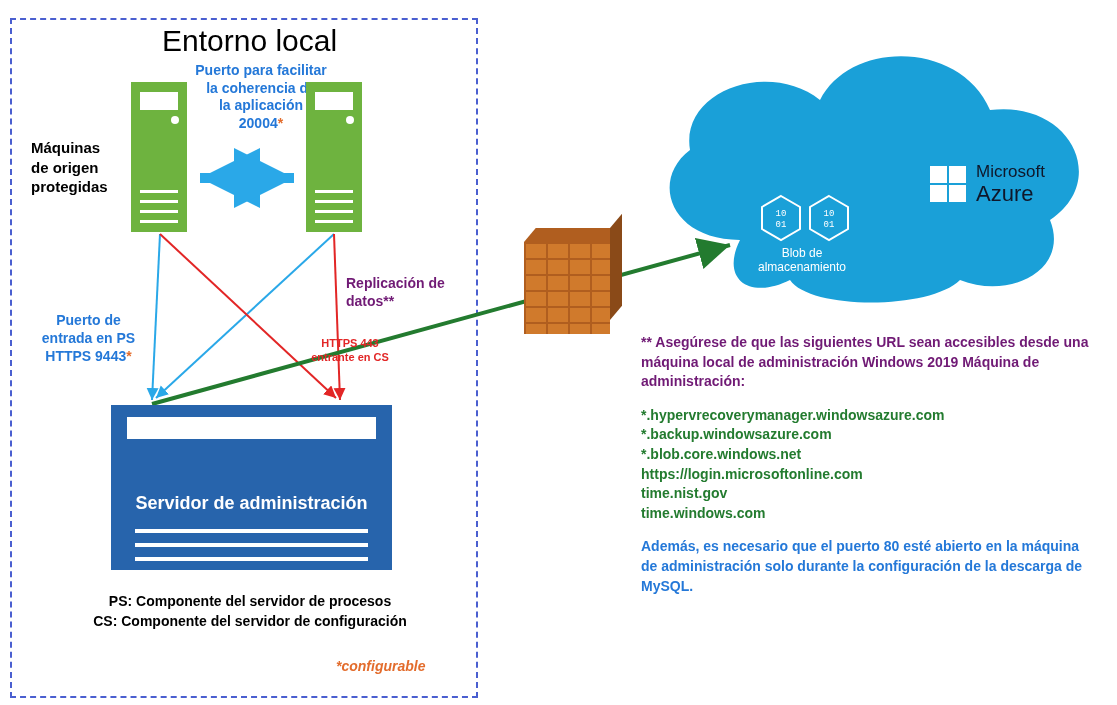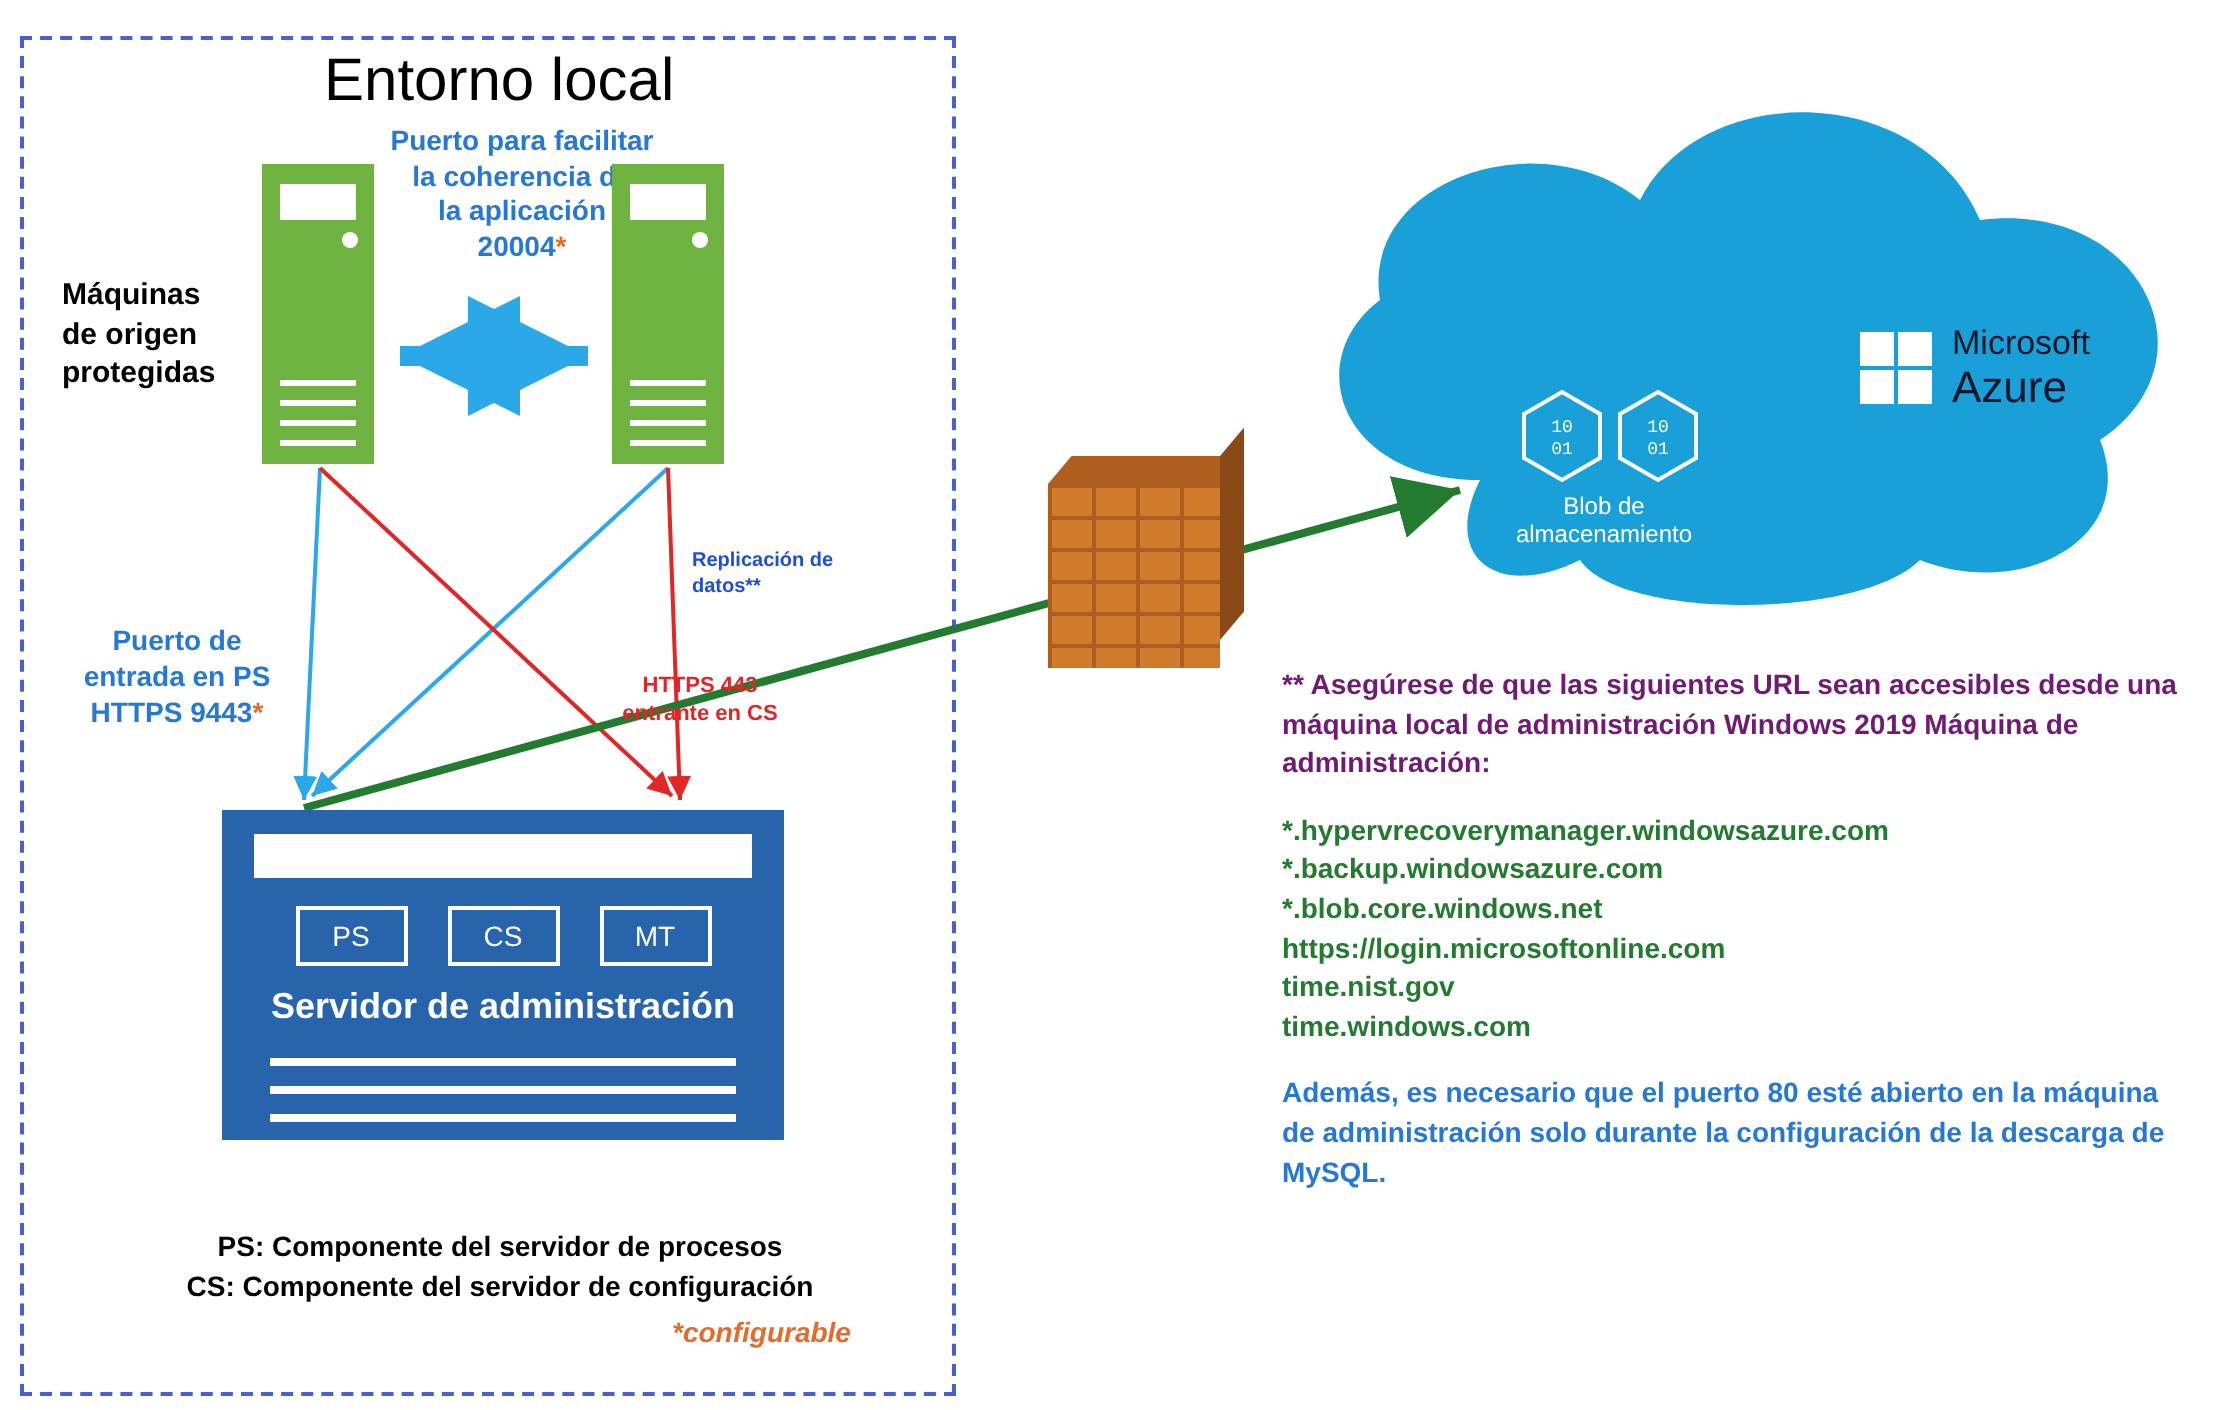--- a/index.html
+++ b/index.html
@@ -11,30 +11,30 @@
 .srcs-label { position: absolute; left: 31px; top: 138px; width: 95px; font-size: 15px; font-weight: bold; color: #000; line-height: 1.3; }
 .server { position: absolute; width: 56px; height: 150px; background: #6eb33f; top: 82px; }
 .server.left { left: 131px; }
 .server.right { left: 306px; }
 .server-top { position: absolute; top: 10px; left: 9px; width: 38px; height: 18px; background: #fff; }
 .server-dot { position: absolute; top: 34px; left: 40px; width: 8px; height: 8px; background: #fff; border-radius: 50%; }
 .server-line { position: absolute; left: 9px; width: 38px; height: 3px; background: #fff; }
 
 .ps-label { position: absolute; left: 31px; top: 311px; width: 115px; color: #2478d8; font-weight: bold; font-size: 14px; text-align: center; line-height: 1.3; }
 .cs-label { position: absolute; left: 300px; top: 336px; width: 100px; color: #e22626; font-weight: bold; font-size: 11px; text-align: center; line-height: 1.3; }
-.repl-label { position: absolute; left: 346px; top: 274px; color: #1d4ed8; font-weight: bold; font-size: 10px; line-height: 1.3; }
+.repl-label { position: absolute; left: 346px; top: 274px; color: #701a75; font-weight: bold; font-size: 14px; line-height: 1.3; }
 
 .mgmt-server { position: absolute; left: 111px; top: 405px; width: 281px; height: 165px; background: #2764ac; }
 .mgmt-top { position: absolute; top: 12px; left: 16px; right: 16px; height: 22px; background: #fff; }
 .mgmt-boxes { position: absolute; top: 48px; left: 0; right: 0; display: flex; justify-content: center; gap: 20px; }
 .mgmt-box { width: 56px; height: 30px; border: 2px solid #fff; color: #fff; display: flex; align-items: center; justify-content: center; font-size: 14px; }
 .mgmt-title { position: absolute; top: 88px; left: 0; right: 0; text-align: center; color: #fff; font-weight: bold; font-size: 18px; }
 .mgmt-line { position: absolute; left: 24px; right: 24px; height: 4px; background: #fff; }
 
-.legend { position: absolute; left: 68px; top: 592px; font-size: 14px; font-weight: bold; color: #000; line-height: 1.4; text-align: center; width: 364px; margin-top: 22px; }
+.legend { position: absolute; left: 68px; top: 592px; font-size: 14px; font-weight: bold; color: #000; line-height: 1.4; text-align: center; width: 364px; }
 .configurable { position: absolute; left: 336px; top: 658px; color: #e36c2c; font-style: italic; font-weight: bold; font-size: 14px; }
 
 .firewall { position: absolute; left: 524px; top: 228px; width: 86px; height: 106px; }
 .fw-top { position: absolute; top: 0; left: 0; width: 86px; height: 14px; background: #b05e1f; transform: skewX(-40deg); transform-origin: bottom left; }
 .fw-side { position: absolute; top: 0; right: -12px; width: 12px; height: 92px; background: #8a4a18; transform: skewY(-50deg); transform-origin: top left; }
 .fw-front { position: absolute; top: 14px; left: 0; width: 86px; height: 92px; background: #d07a2c; background-image:
   linear-gradient(#b05e1f 2px, transparent 2px),
   linear-gradient(90deg, #b05e1f 2px, transparent 2px);
   background-size: 22px 16px, 22px 16px; }
 
@@ -129,25 +129,20 @@
   <span>entrante en CS</span>
 </div>
 
 <div class="repl-label">
   <span>Replicación de</span><br>
   <span>datos**</span>
 </div>
 
 <div class="mgmt-server">
   <div class="mgmt-top"></div>
-  <div class="mgmt-boxes">
-    <div class="mgmt-box">PS</div>
-    <div class="mgmt-box">CS</div>
-    <div class="mgmt-box">MT</div>
-  </div>
   <div class="mgmt-title">Servidor de administración</div>
   <div class="mgmt-line" style="top:124px"></div>
   <div class="mgmt-line" style="top:138px"></div>
   <div class="mgmt-line" style="top:152px"></div>
 </div>
 
 <div class="legend">
   <div>PS: Componente del servidor de procesos</div>
   <div>CS: Componente del servidor de configuración</div>
 </div>

